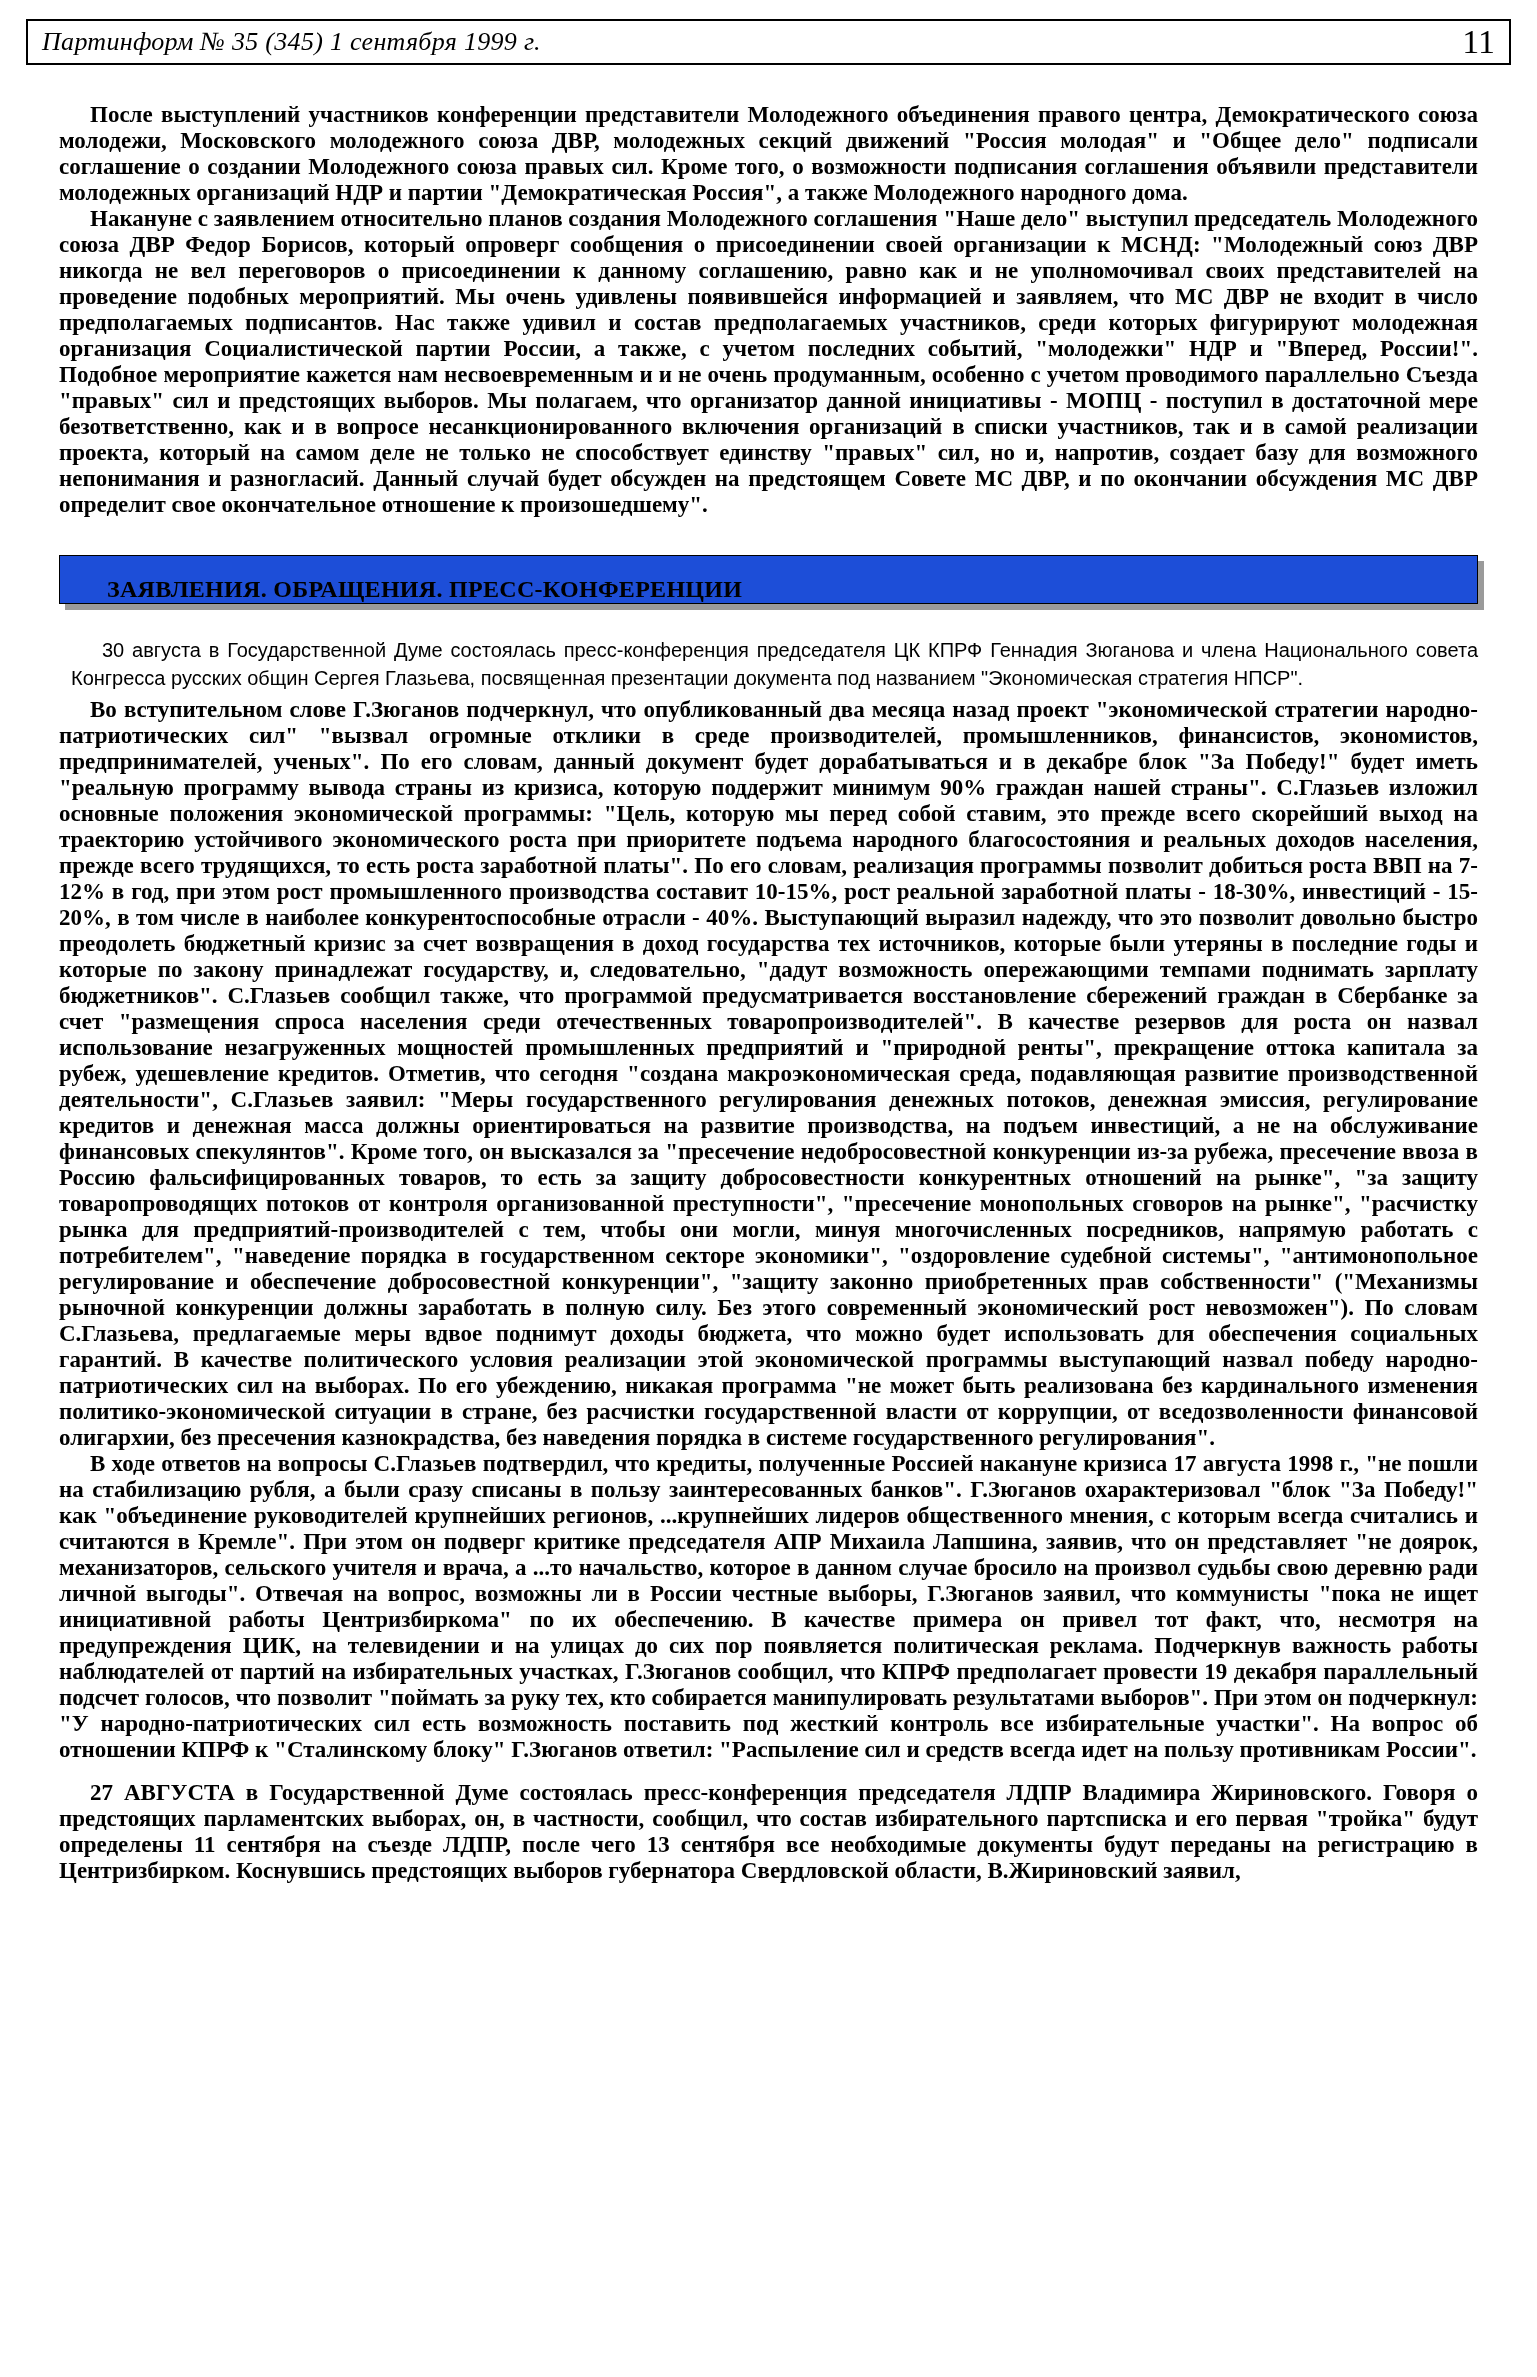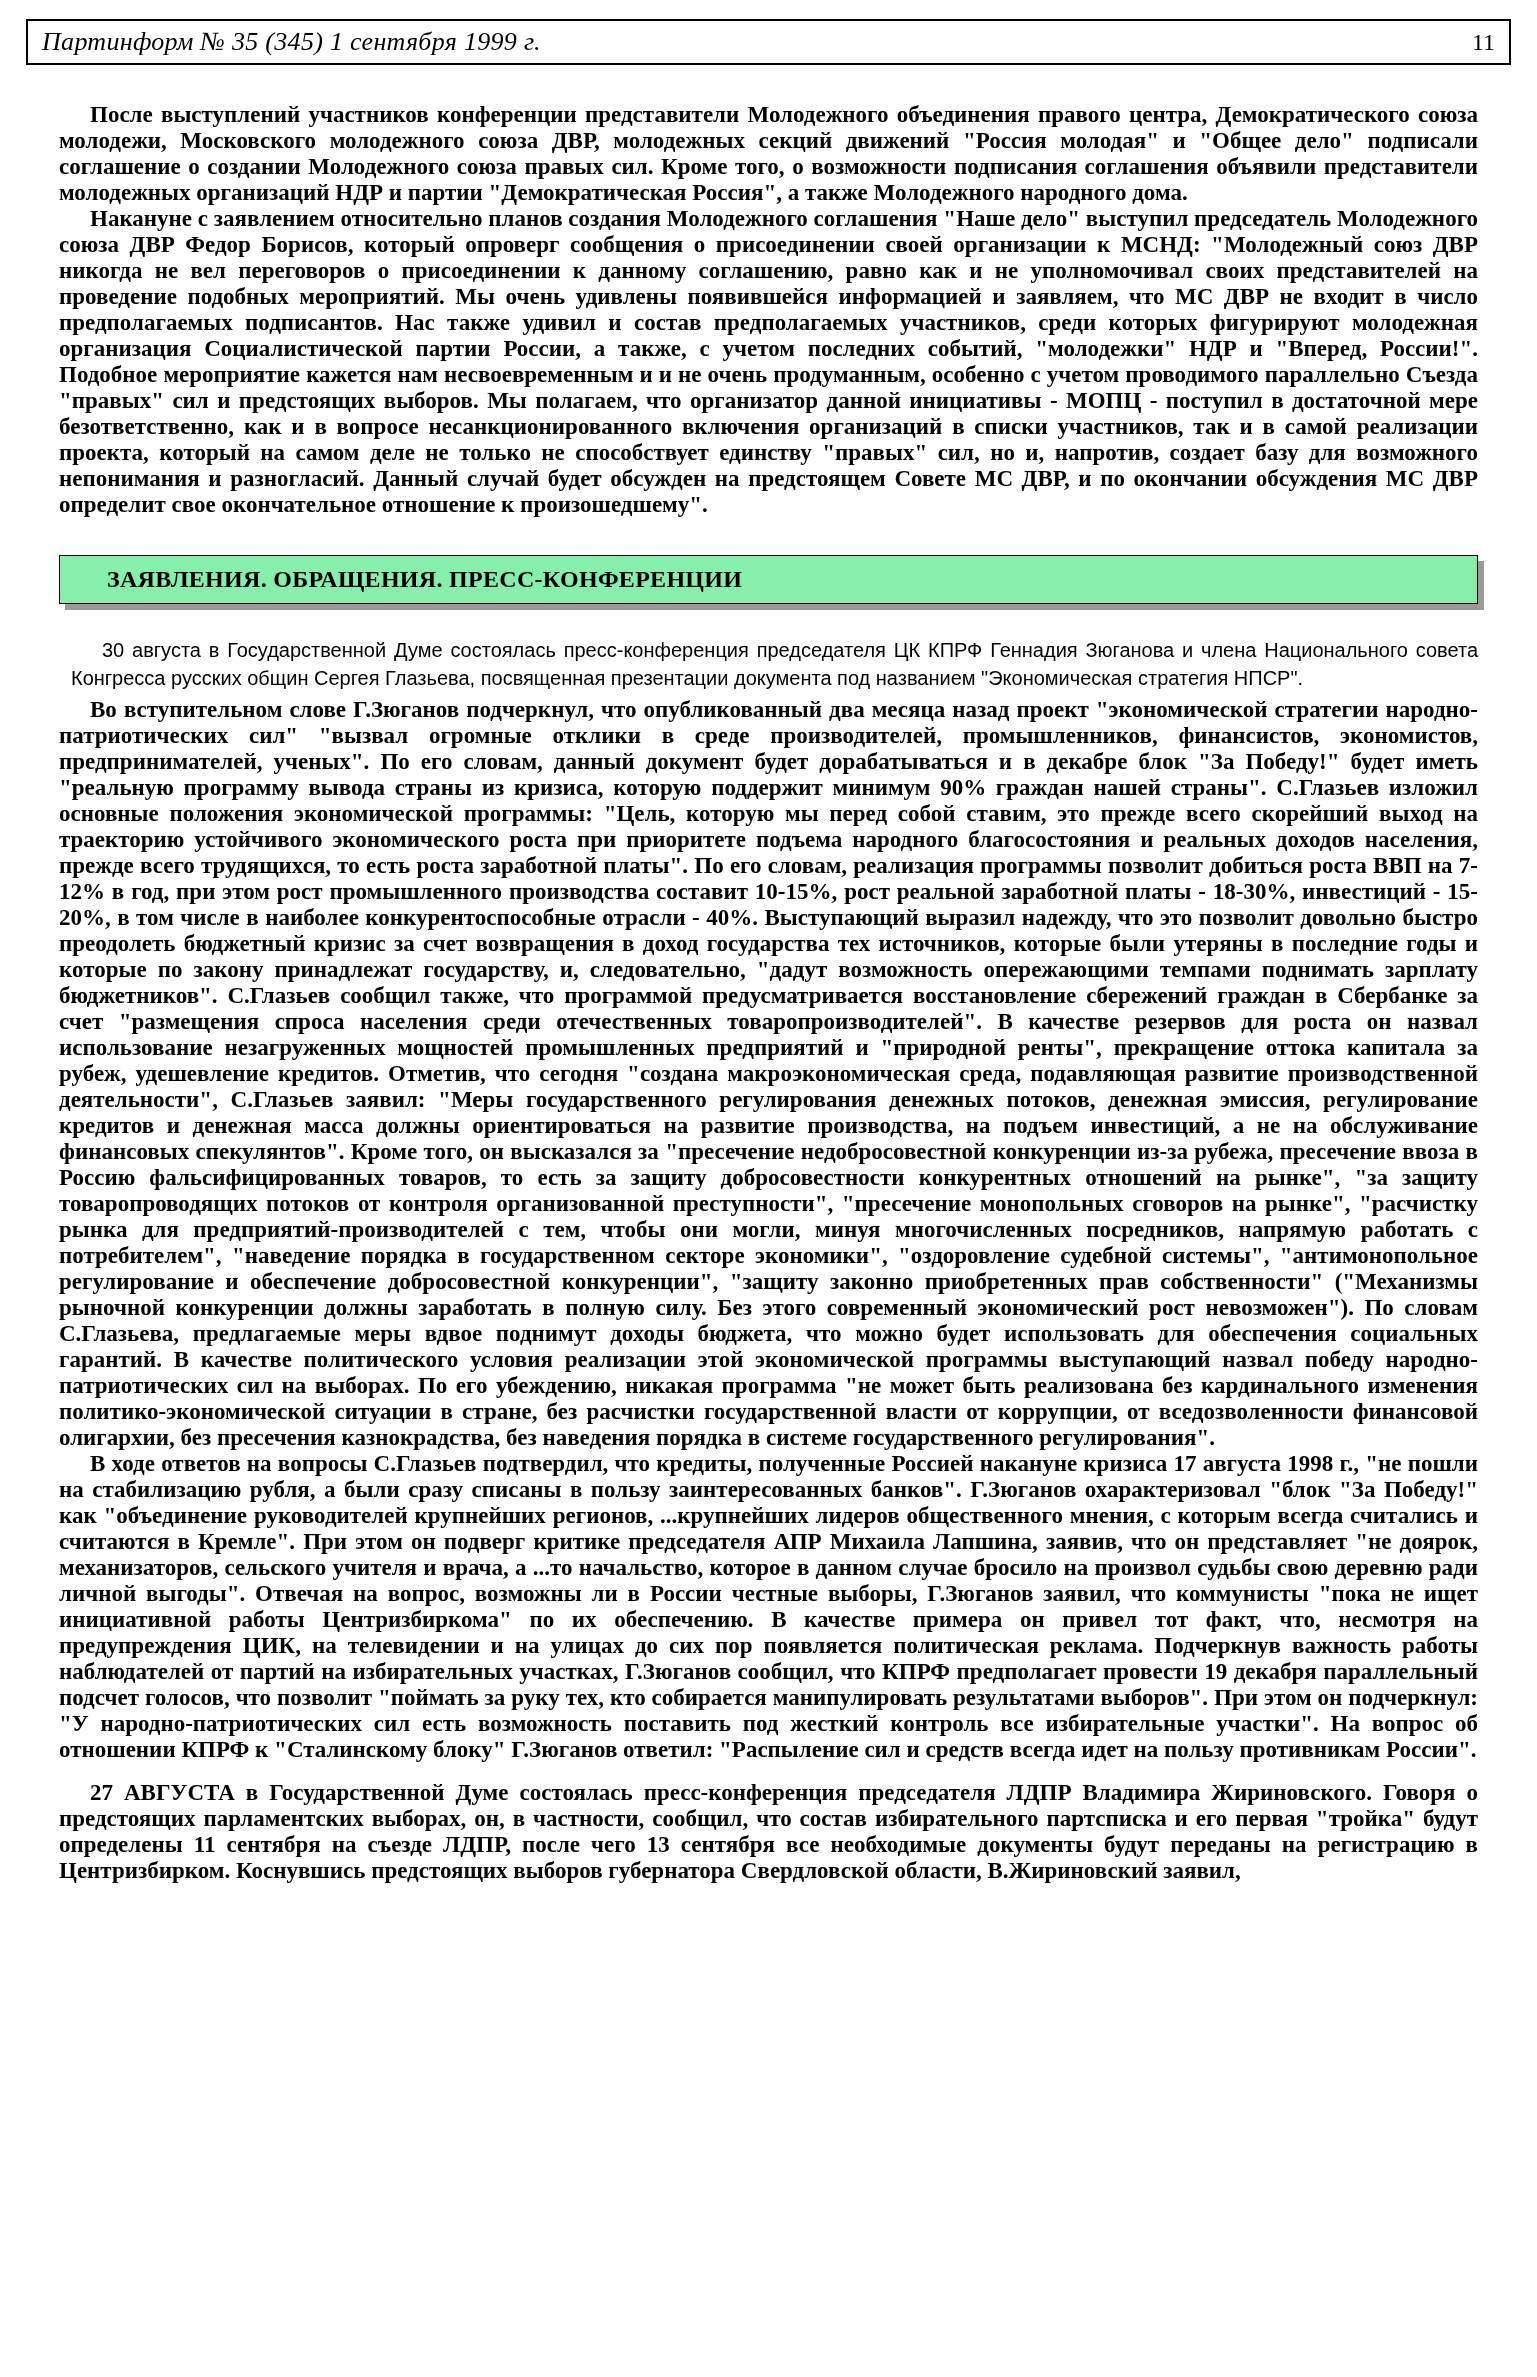--- a/index.html
+++ b/index.html
@@ -38,21 +38,21 @@
   }
   .header-title {
     font-family: "Liberation Serif", serif;
     font-style: italic;
     font-size: 26px;
     letter-spacing: 0.3px;
     white-space: nowrap;
   }
   .header-page {
     font-family: "Liberation Serif", serif;
-    font-size: 24px;
+    font-size: 34px;
     font-style: normal;
   }
   
   .content {
     position: absolute;
     left: 59px;
     top: 102px;
     width: 1419px;
   }
   p {
@@ -83,25 +83,25 @@
     left: 6.4px; top: 6.4px;
     width: 100%;
     height: 100%;
     background: #9a9a9a;
   }
   .section-banner .box {
     position: absolute;
     left: 0; top: 0;
     width: 100%;
     height: 100%;
-    background: #86efac;
+    background: #1d4ed8;
     border: 1.9px solid #000;
     box-sizing: border-box;
     display: flex;
-    align-items: center;
+    align-items: flex-end;
   }
   .section-banner .label {
     font-family: "Liberation Serif", serif;
     font-weight: bold;
     font-size: 24px;
     letter-spacing: 0.3px;
     padding-left: 47px;
   }
 
   

